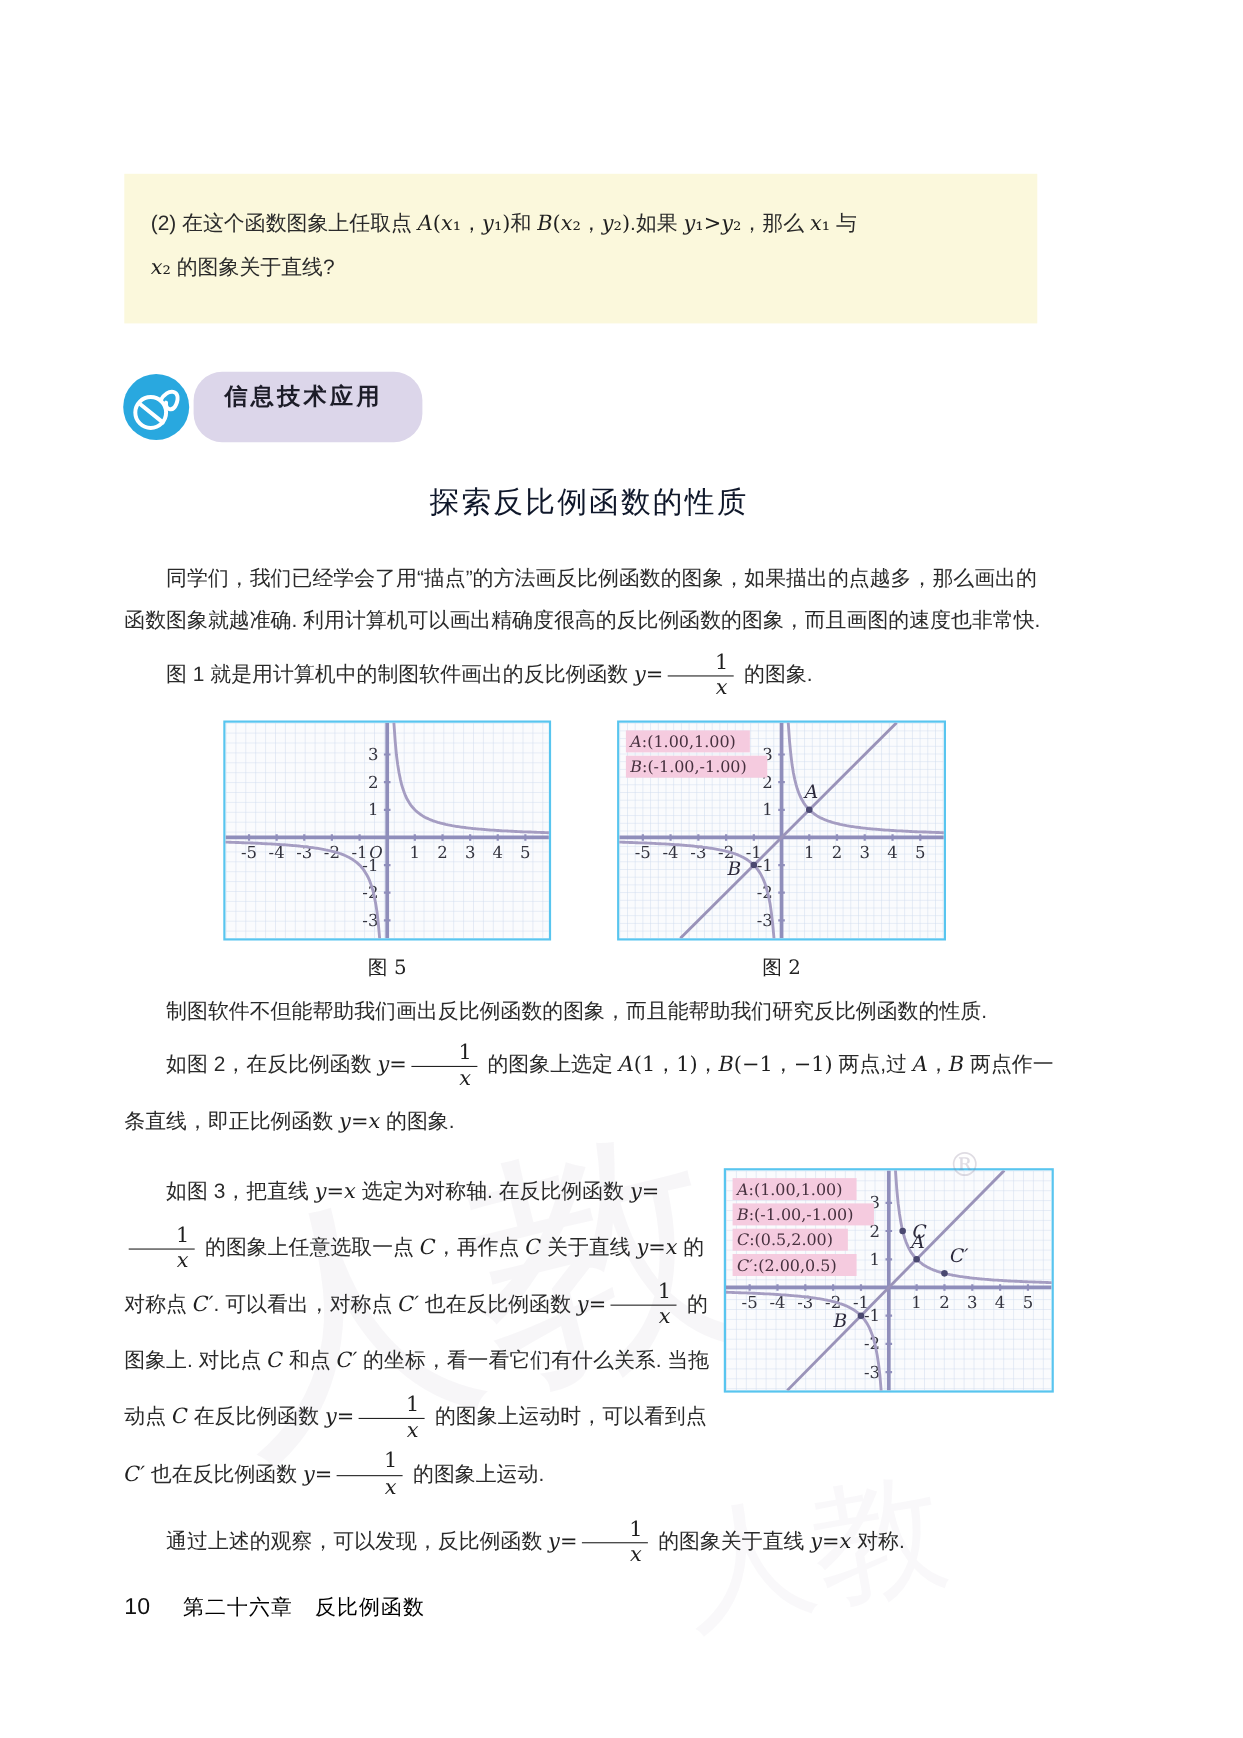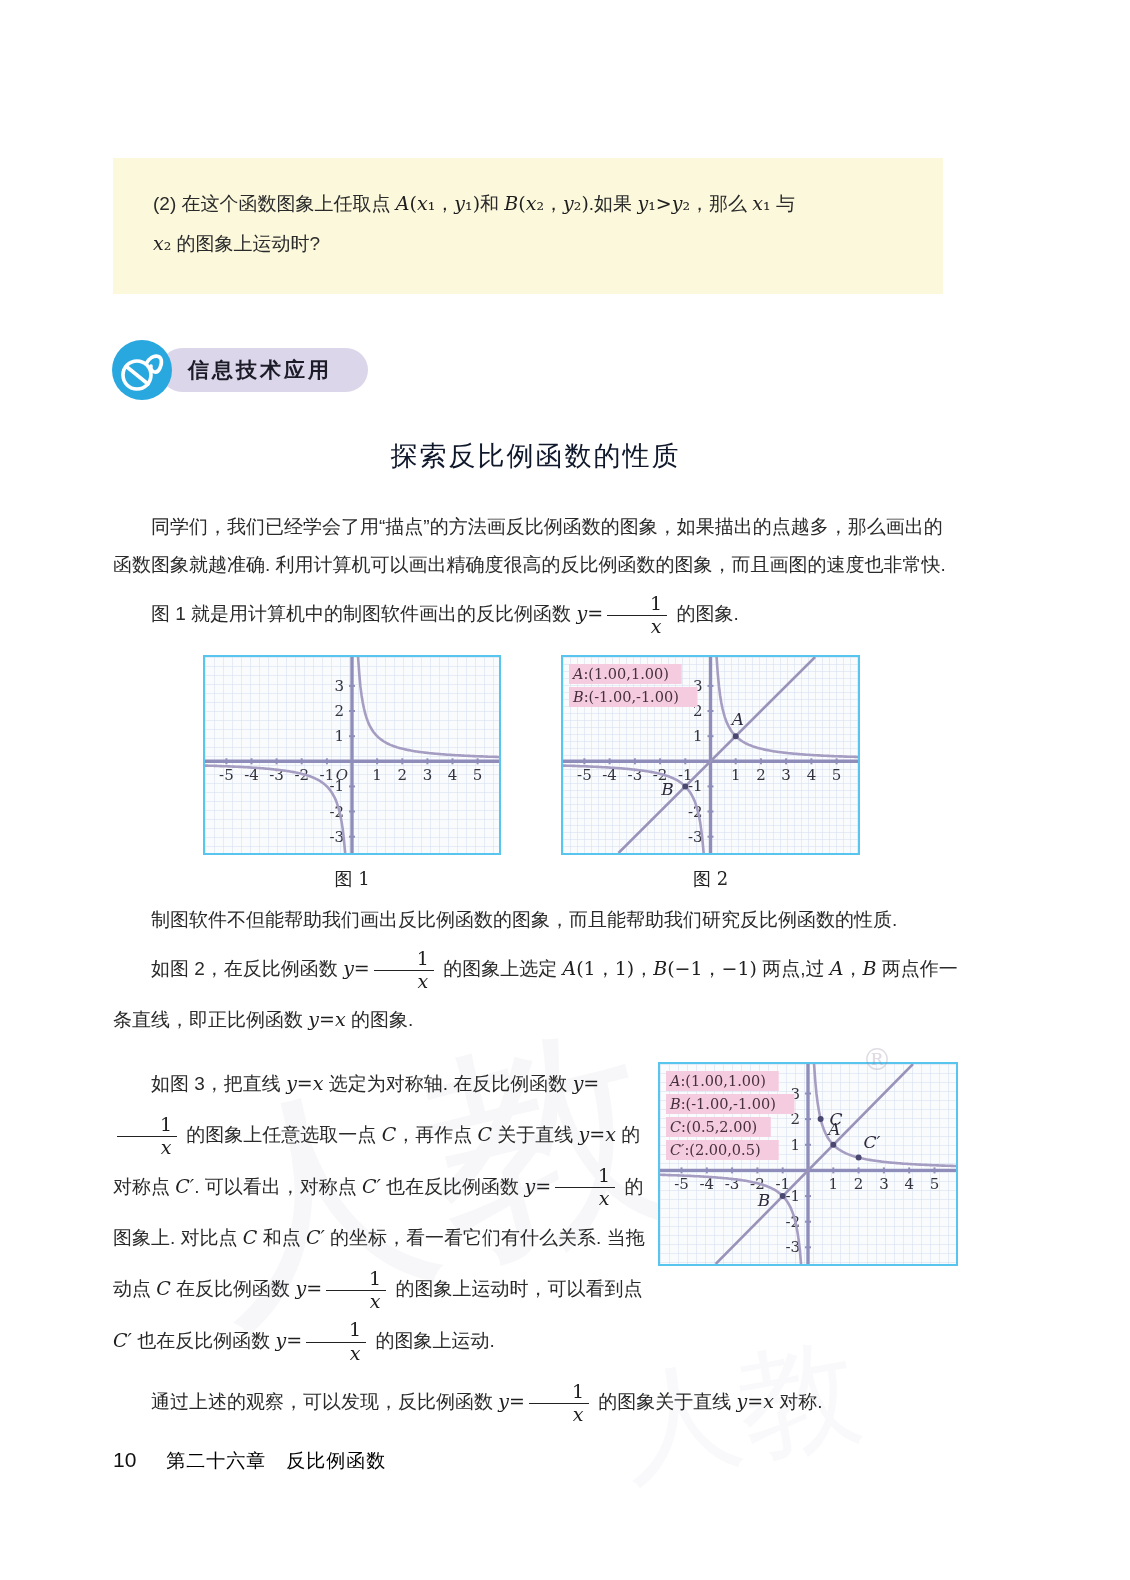--- a/index.html
+++ b/index.html
@@ -7,25 +7,25 @@
         font-family:"Liberation Sans","DejaVu Sans",sans-serif;color:#2a2a2a;font-size:19px;}
   
   .wm{position:absolute;color:rgba(150,140,165,0.08);font-family:"DejaVu Serif",serif;
       pointer-events:none;z-index:0;}
   .wm1{left:200px;top:1020px;font-size:230px;transform:rotate(-14deg);}
   .wm2{left:620px;top:1330px;font-size:120px;transform:rotate(-10deg);color:rgba(150,140,165,0.06);}
   .regmark{position:absolute;left:862px;top:1042px;font-size:30px;color:rgba(140,130,155,0.28);
       z-index:3;font-family:"DejaVu Serif",serif;}
   
   .qbox{position:relative;z-index:1;margin:158px 0 0 113px;width:830px;box-sizing:border-box;
-        background:#fbf8dc;padding:26px 38px 30px 40px;line-height:2.1;}
+        background:#fbf8dc;padding:26px 38px 30px 24px;line-height:2.1;}
   .qbox p{margin:0;}
   .q2{margin-left:40px;}
   
-  .badge{position:relative;z-index:1;margin:44px 0 0 110px;display:flex;align-items:center;height:64px;}
+  .badge{position:relative;z-index:1;margin:44px 0 0 110px;display:flex;height:64px;gap:16px;}
   .badge-icon{width:64px;height:64px;position:relative;z-index:2;flex:0 0 auto;}
   .badge-pill{background:#dcd6ea;border-radius:26px;padding:8px 36px 8px 28px;margin-left:-14px;
         font-size:21px;font-weight:bold;color:#1c1c28;letter-spacing:3px;}
   
   .title{position:relative;z-index:1;margin:36px 113px 0;width:845px;text-align:center;
         font-size:27px;font-weight:500;letter-spacing:2px;color:#0f172a;}
   
   .para{position:relative;z-index:1;margin:0 0 0 113px;width:845px;line-height:2.0;}
   .indent{text-indent:2em;}
   .tall{line-height:2.65;}
@@ -55,21 +55,21 @@
 <body>
 
 <div class="page">
 
   <div class="wm wm1">人教</div>
   <div class="wm wm2">人教</div>
   <div class="regmark">®</div>
 
   <div class="qbox">
     <p class="q1"><span>(2) 在这个函数图象上任取点 </span><span class="m"><i>A</i>(<i>x</i>₁，<i>y</i>₁)</span><span>和 </span><span class="m"><i>B</i>(<i>x</i>₂，<i>y</i>₂)</span><span>.</span><span>如果 </span><span class="m"><i>y</i>₁&gt;<i>y</i>₂</span><span>，那么 </span><span class="m"><i>x</i>₁</span><span> 与</span></p>
-    <p class="q2"><span class="m"><i>x</i>₂</span><span> 的图象上运动时?</span></p>
+    <p class="q2"><span class="m"><i>x</i>₂</span><span> 的图象关于直线?</span></p>
   </div>
 
   <div class="badge">
     <span class="badge-icon">
       <svg viewBox="0 0 64 64" width="64" height="64">
         <circle cx="32" cy="32" r="30" fill="#29a8df"></circle>
         <g stroke="#ffffff" fill="none" stroke-width="3.6" stroke-linecap="round">
           <circle cx="27" cy="37" r="14"></circle>
           <line x1="17" y1="29" x2="38" y2="46"></line>
           <path d="M36 26 C 42 14, 56 16, 50 30 C 47 37, 40 34, 41 28"></path>
@@ -124,21 +124,21 @@
           <line x1="144" y1="79.2" x2="150" y2="79.2" stroke="#8f8ebb" stroke-width="2"></line>
           <text font-family="&quot;DejaVu Serif&quot;, serif" font-size="15" fill="#33333e" x="139" y="84.2" text-anchor="end">1</text>
           <line x1="144" y1="54" x2="150" y2="54" stroke="#8f8ebb" stroke-width="2"></line>
           <text font-family="&quot;DejaVu Serif&quot;, serif" font-size="15" fill="#33333e" x="139" y="59" text-anchor="end">2</text>
           <line x1="144" y1="28.9" x2="150" y2="28.9" stroke="#8f8ebb" stroke-width="2"></line>
           <text font-family="&quot;DejaVu Serif&quot;, serif" font-size="15" fill="#33333e" x="139" y="33.9" text-anchor="end">3</text>
           <text font-family="&quot;DejaVu Serif&quot;, serif" font-size="15" fill="#33333e" font-style="italic" x="143" y="123.3" text-anchor="end">O</text>
           <path d="M 0 108.6 L 1.2 108.6 L 2.3 108.6 L 3.5 108.7 L 4.7 108.7 L 5.8 108.8 L 7 108.8 L 8.2 108.8 L 9.3 108.9 L 10.5 108.9 L 11.7 108.9 L 12.8 109 L 14 109 L 15.2 109.1 L 16.3 109.1 L 17.5 109.2 L 18.7 109.2 L 19.8 109.2 L 21 109.3 L 22.2 109.3 L 23.3 109.4 L 24.5 109.4 L 25.7 109.5 L 26.9 109.5 L 28 109.6 L 29.2 109.6 L 30.4 109.7 L 31.5 109.7 L 32.7 109.8 L 33.9 109.9 L 35 109.9 L 36.2 110 L 37.4 110 L 38.5 110.1 L 39.7 110.2 L 40.9 110.2 L 42 110.3 L 43.2 110.4 L 44.4 110.4 L 45.5 110.5 L 46.7 110.6 L 47.9 110.7 L 49 110.7 L 50.2 110.8 L 51.4 110.9 L 52.5 111 L 53.7 111 L 54.9 111.1 L 56 111.2 L 57.2 111.3 L 58.4 111.4 L 59.5 111.5 L 60.7 111.6 L 61.9 111.7 L 63 111.8 L 64.2 111.9 L 65.4 112 L 66.5 112.1 L 67.7 112.2 L 68.9 112.4 L 70 112.5 L 71.2 112.6 L 72.4 112.7 L 73.5 112.9 L 74.7 113 L 75.9 113.2 L 77 113.3 L 78.2 113.5 L 79.4 113.6 L 80.6 113.8 L 81.7 114 L 82.9 114.1 L 84.1 114.3 L 85.2 114.5 L 86.4 114.7 L 87.6 114.9 L 88.7 115.1 L 89.9 115.3 L 91.1 115.6 L 92.2 115.8 L 93.4 116.1 L 94.6 116.3 L 95.7 116.6 L 96.9 116.9 L 98.1 117.2 L 99.2 117.5 L 100.4 117.8 L 101.6 118.2 L 102.7 118.5 L 103.9 118.9 L 105.1 119.3 L 106.2 119.8 L 107.4 120.2 L 108.6 120.7 L 109.7 121.2 L 110.9 121.8 L 112.1 122.4 L 113.2 123 L 114.4 123.7 L 115.6 124.4 L 116.7 125.2 L 117.9 126 L 119.1 126.9 L 120.2 127.9 L 121.4 129 L 122.6 130.1 L 123.7 131.4 L 124.9 132.9 L 126.1 134.5 L 127.2 136.3 L 128.4 138.3 L 129.6 140.5 L 130.8 143.1 L 131.9 146.1 L 133.1 149.7 L 134.3 153.8 L 135.4 158.8 L 136.6 164.9 L 137.8 172.6 L 138.9 182.5 L 140.1 195.7" fill="none" stroke="#a59dc2" stroke-width="2.6" stroke-linecap="round"></path>
           <path d="M 153.1 0.4 L 154.3 17.2 L 155.4 29.4 L 156.6 38.5 L 157.8 45.7 L 159 51.5 L 160.1 56.2 L 161.3 60.1 L 162.5 63.5 L 163.6 66.4 L 164.8 68.9 L 166 71 L 167.2 73 L 168.3 74.7 L 169.5 76.2 L 170.7 77.6 L 171.9 78.9 L 173 80 L 174.2 81.1 L 175.4 82 L 176.6 82.9 L 177.7 83.7 L 178.9 84.5 L 180.1 85.2 L 181.3 85.9 L 182.4 86.5 L 183.6 87 L 184.8 87.6 L 186 88.1 L 187.1 88.5 L 188.3 89 L 189.5 89.4 L 190.7 89.8 L 191.8 90.2 L 193 90.6 L 194.2 90.9 L 195.4 91.2 L 196.5 91.5 L 197.7 91.8 L 198.9 92.1 L 200.1 92.4 L 201.2 92.6 L 202.4 92.9 L 203.6 93.1 L 204.8 93.3 L 205.9 93.6 L 207.1 93.8 L 208.3 94 L 209.4 94.2 L 210.6 94.4 L 211.8 94.5 L 213 94.7 L 214.1 94.9 L 215.3 95 L 216.5 95.2 L 217.7 95.3 L 218.8 95.5 L 220 95.6 L 221.2 95.8 L 222.4 95.9 L 223.5 96 L 224.7 96.2 L 225.9 96.3 L 227.1 96.4 L 228.2 96.5 L 229.4 96.6 L 230.6 96.7 L 231.8 96.8 L 232.9 96.9 L 234.1 97 L 235.3 97.1 L 236.5 97.2 L 237.6 97.3 L 238.8 97.4 L 240 97.5 L 241.2 97.6 L 242.3 97.7 L 243.5 97.7 L 244.7 97.8 L 245.9 97.9 L 247 98 L 248.2 98 L 249.4 98.1 L 250.5 98.2 L 251.7 98.3 L 252.9 98.3 L 254.1 98.4 L 255.2 98.4 L 256.4 98.5 L 257.6 98.6 L 258.8 98.6 L 259.9 98.7 L 261.1 98.7 L 262.3 98.8 L 263.5 98.9 L 264.6 98.9 L 265.8 99 L 267 99 L 268.2 99.1 L 269.3 99.1 L 270.5 99.2 L 271.7 99.2 L 272.9 99.3 L 274 99.3 L 275.2 99.4 L 276.4 99.4 L 277.6 99.4 L 278.7 99.5 L 279.9 99.5 L 281.1 99.6 L 282.3 99.6 L 283.4 99.7 L 284.6 99.7 L 285.8 99.7 L 287 99.8 L 288.1 99.8 L 289.3 99.8 L 290.5 99.9 L 291.7 99.9 L 292.8 100 L 294 100" fill="none" stroke="#a59dc2" stroke-width="2.6" stroke-linecap="round"></path>
         </svg>
-      <figcaption>图 1</figcaption>
+      <figcaption>图 5</figcaption>
     </figure>
     <figure>
       <svg width="295" height="196" viewBox="0 0 295 196">
           <defs>
             <pattern id="grid1" width="7" height="7" patternUnits="userSpaceOnUse">
               <path d="M 7 0 H 0 V 7" fill="none" stroke="#d2ddef" stroke-width="1"></path>
             </pattern>
           </defs>
           <rect width="295" height="196" fill="url(#grid1)"></rect>
           <line x1="0" y1="104.3" x2="295" y2="104.3" stroke="#8f8ebb" stroke-width="3.4"></line>

